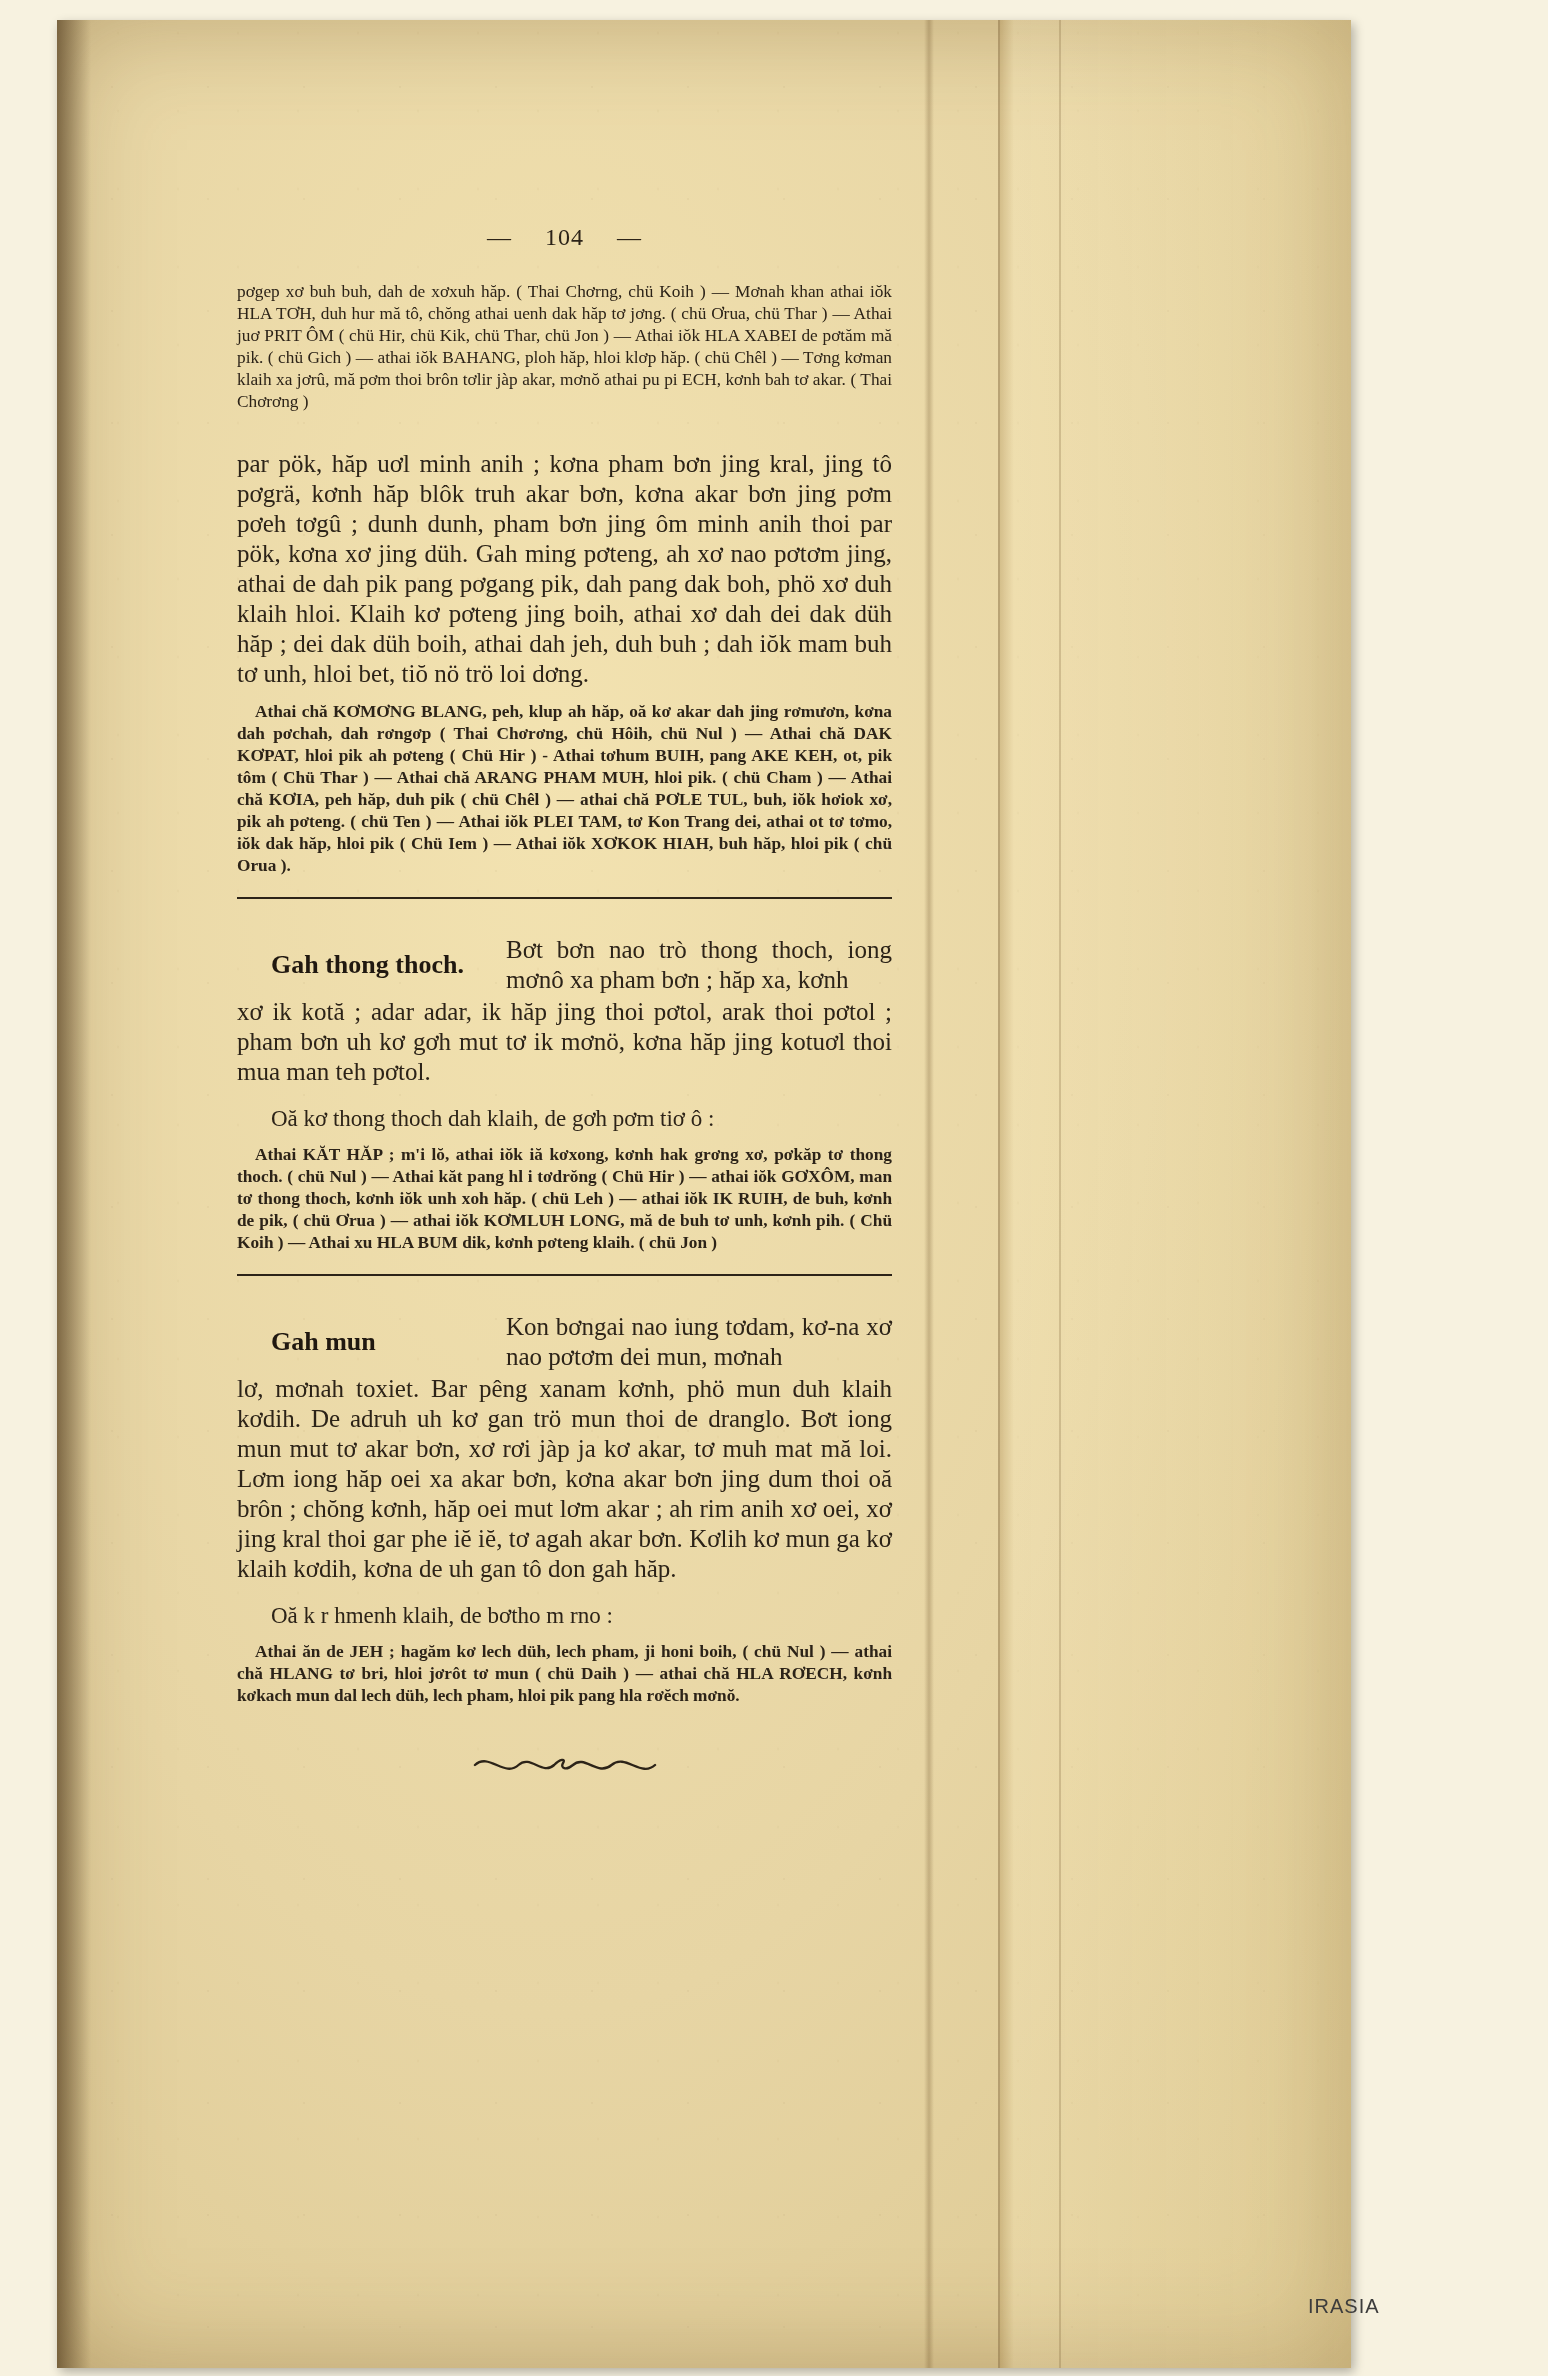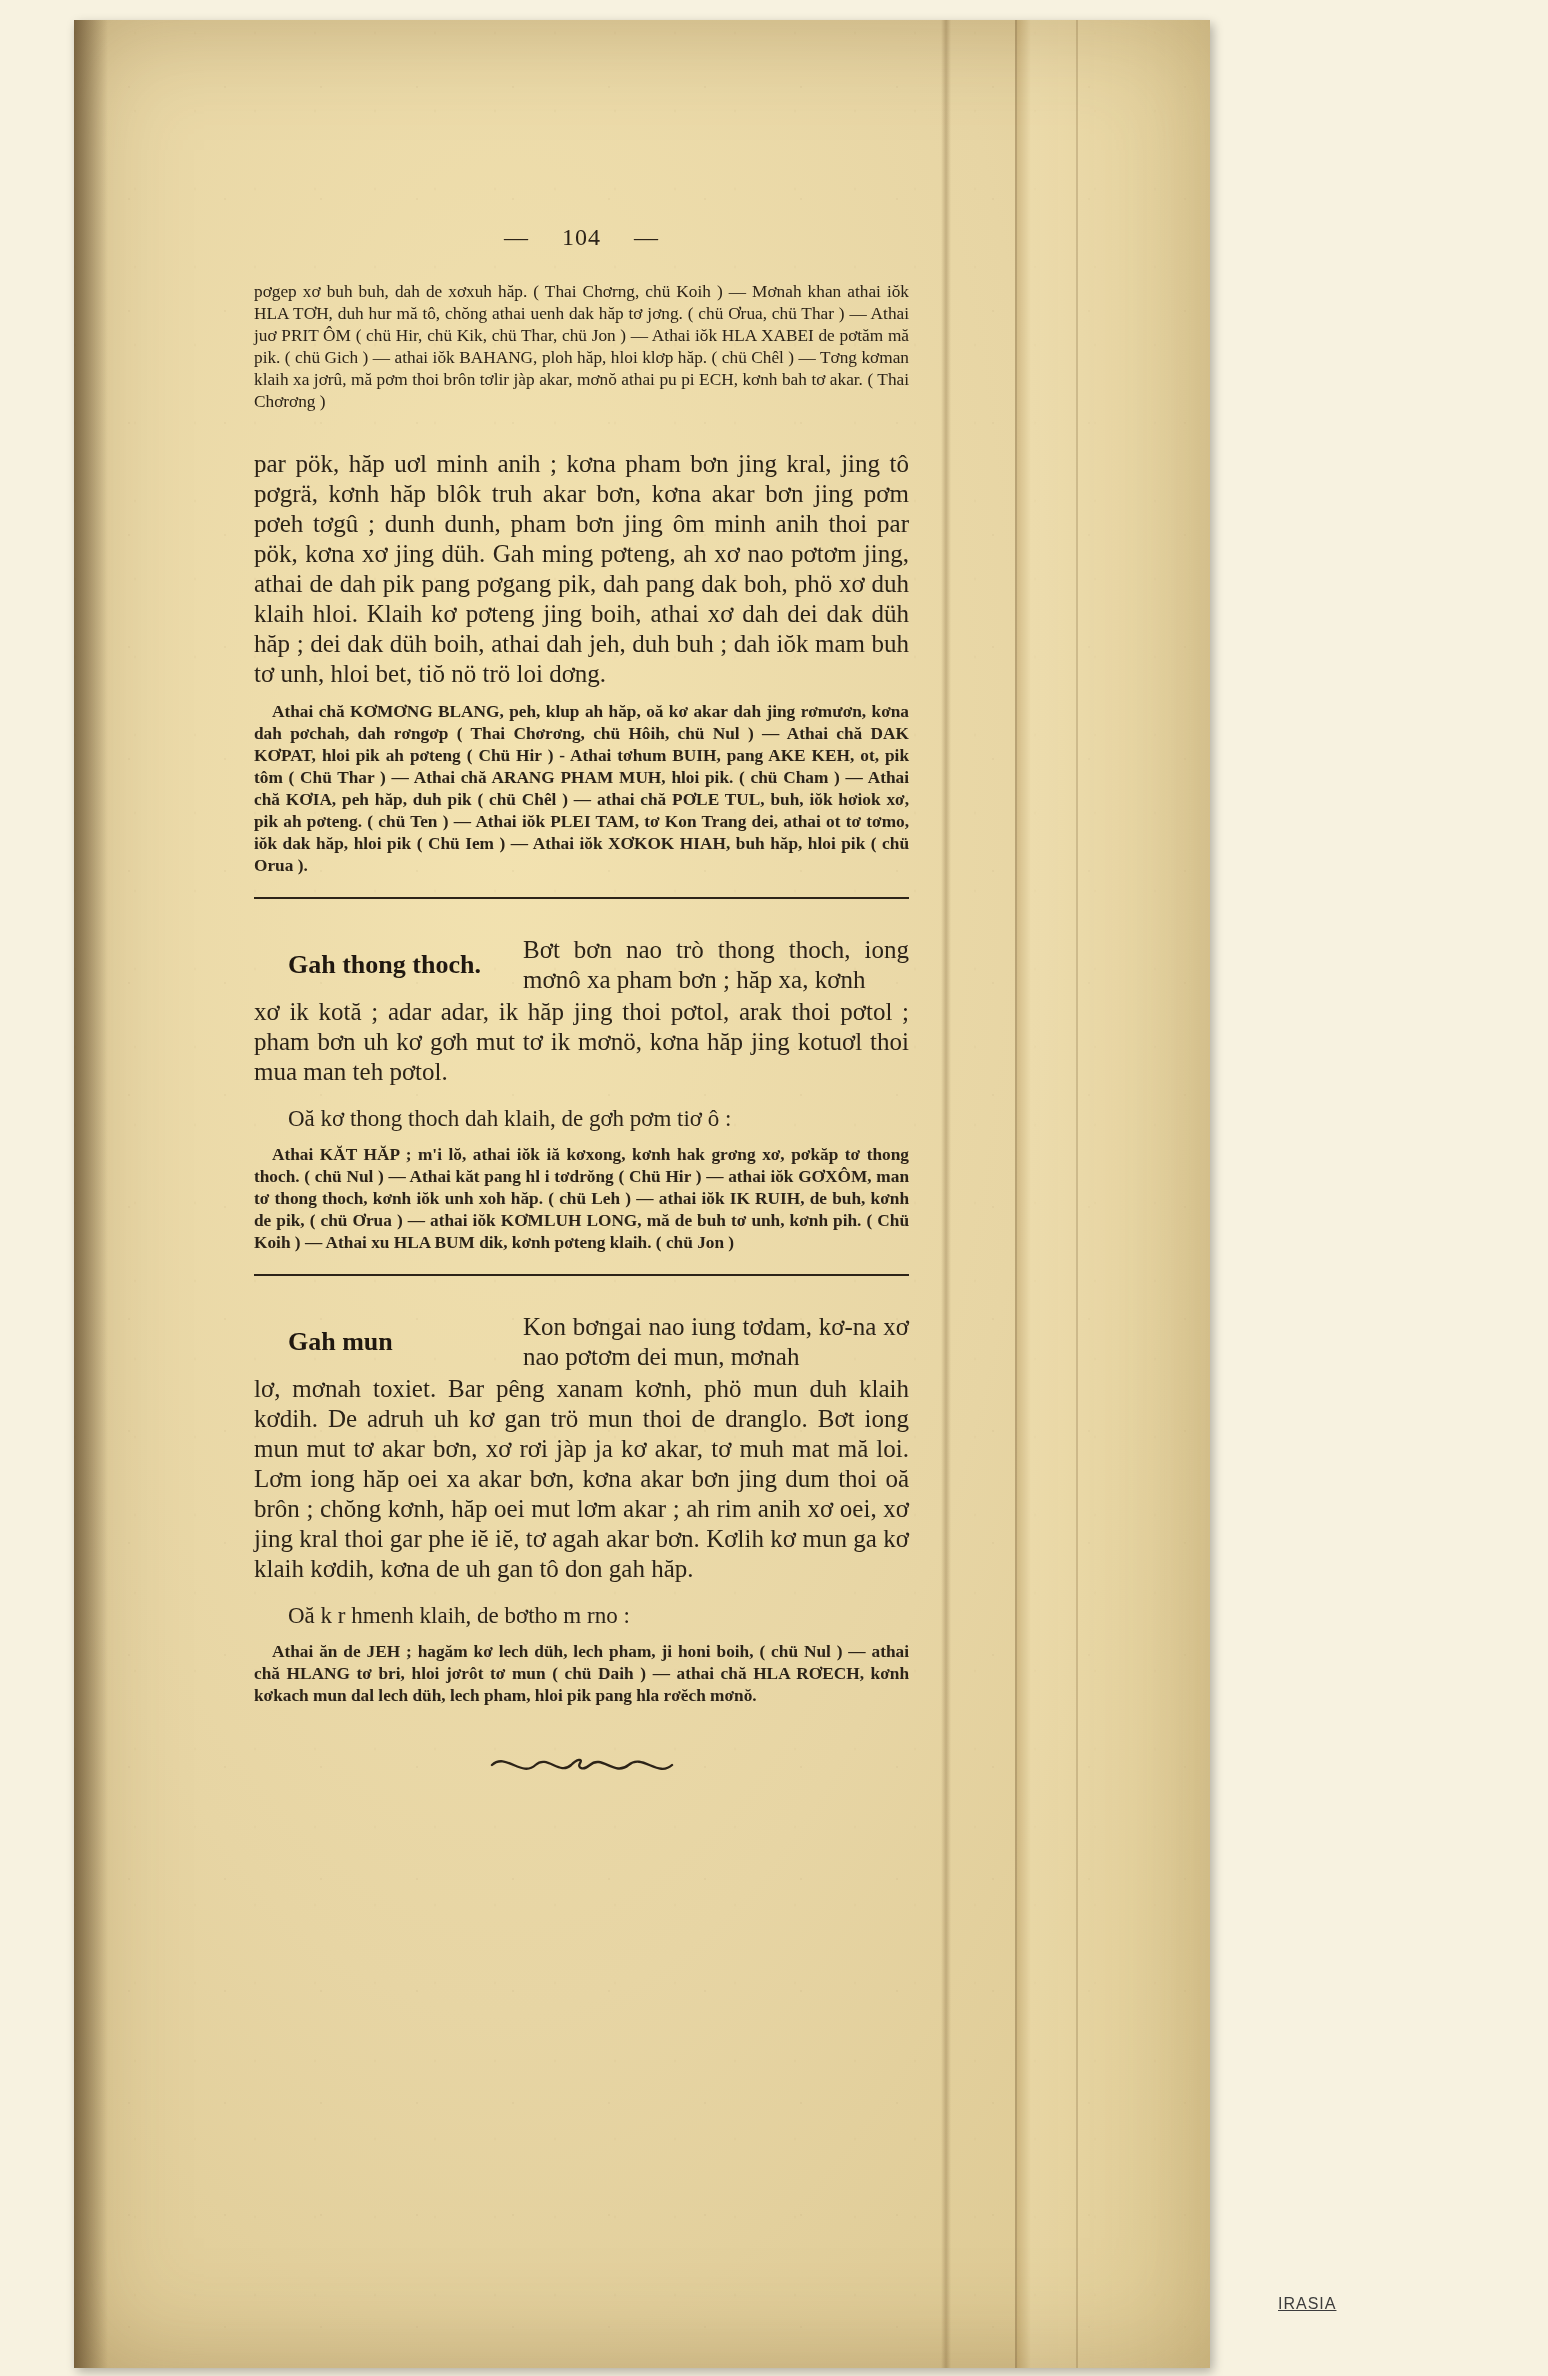--- a/index.html
+++ b/index.html
@@ -4,21 +4,21 @@
 <style>
   * { margin:0; padding:0; box-sizing:border-box; }
   html,body { width:1548px; height:2376px; }
   body {
     position:relative;
     background:#f7f2e0;
     font-family:"Liberation Serif", serif;
     overflow:hidden;
   }
   .paper {
-    position:absolute; left:74px; top:20px; width:1136px; height:2348px;
+    position:absolute; left:57px; top:20px; width:1294px; height:2348px;
     background:
       radial-gradient(ellipse at 38% 32%, rgba(244,228,178,.9) 0%, rgba(231,213,164,.9) 55%, rgba(217,196,140,.9) 100%),
       #e7d5a4;
     box-shadow: inset 0 0 109px rgba(115,85,38,.38), 3px 4px 10px rgba(0,0,0,.28);
   }
   .speckle {
     position:absolute; inset:0; pointer-events:none; opacity:.5;
     background-image:
       radial-gradient(rgba(120,90,50,.10) 1px, transparent 1.4px),
       radial-gradient(rgba(150,115,60,.08) 1px, transparent 1.4px);
@@ -74,23 +74,23 @@
   .note {
     margin-top:12px;
     font-size:17.3px; line-height:22px; font-weight:bold;
     text-align:justify; text-indent:18px;
   }
   .rule {
     height:2px; background:#2c2318; margin:20px 0 0 0;
   }
   .ornament-row { margin-top:46px; text-align:center; }
   .watermark {
-    position:absolute; left:1278px; top:2295px;
+    position:absolute; left:1308px; top:2295px;
     font-family:"Liberation Sans", sans-serif;
-    font-size:16px; letter-spacing:1px; color:#3c3c3c;text-decoration:underline;
+    font-size:20px; letter-spacing:1px; color:#3c3c3c;
   }
 </style>
 </head>
 <body>
 
 <div class="paper">
   <div class="speckle"></div>
   <div class="left-edge"></div>
   <div class="crease"></div>
   <div class="next-page"></div>

